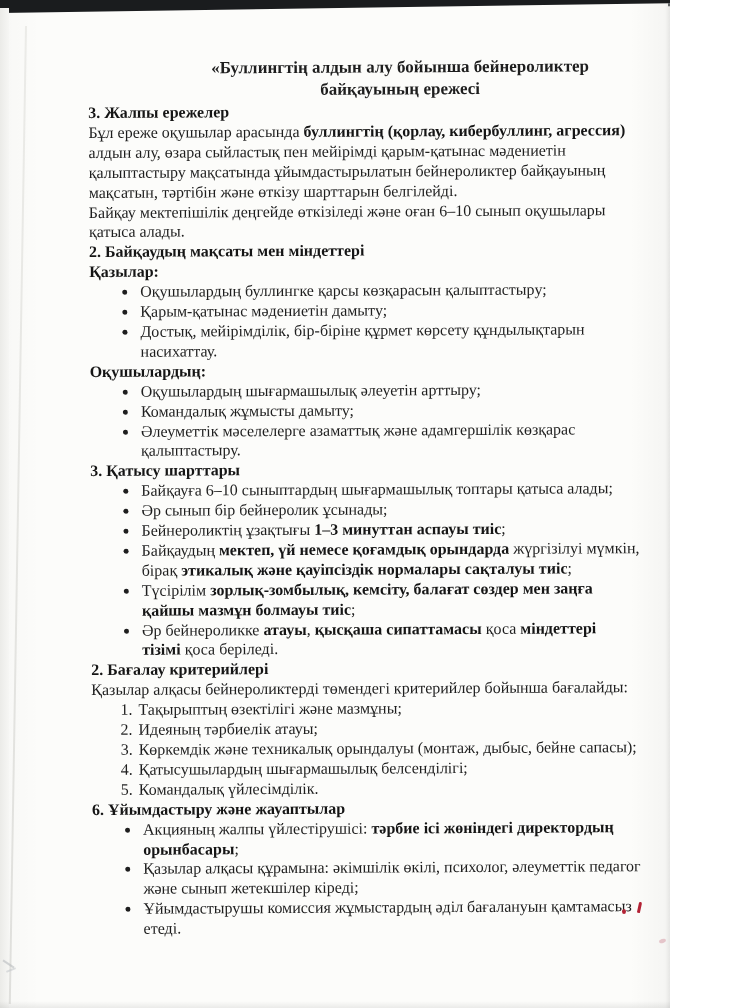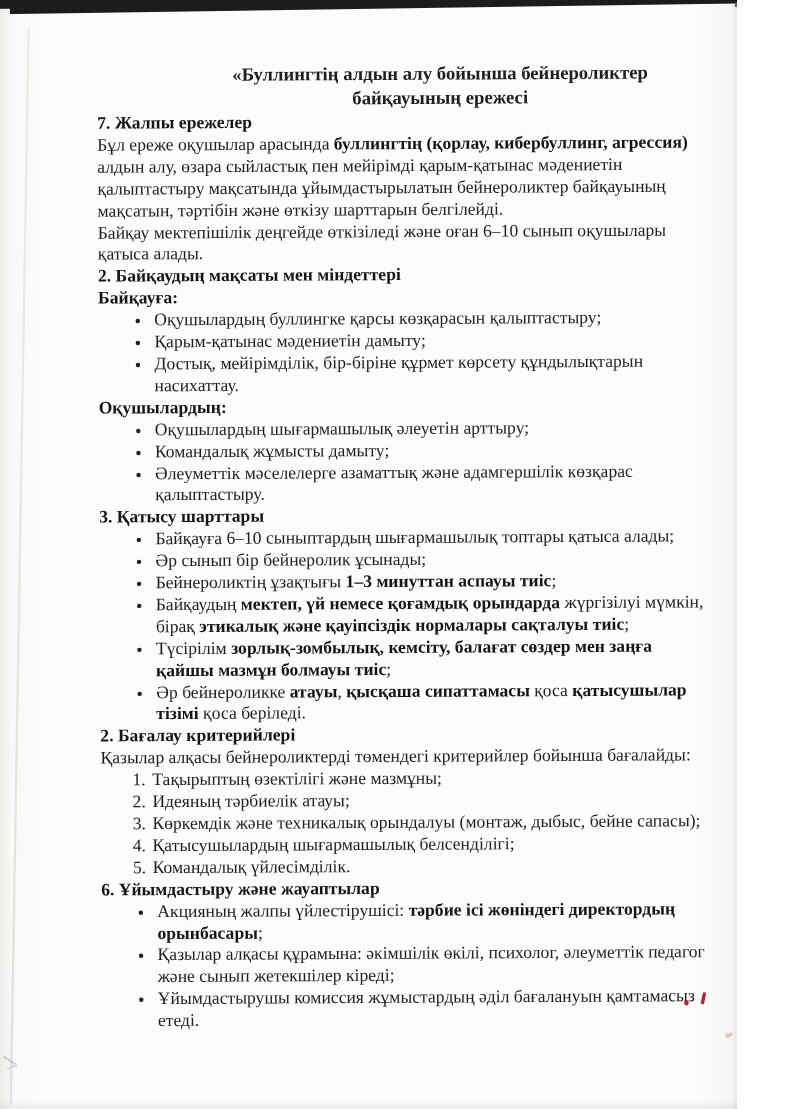--- a/index.html
+++ b/index.html
@@ -60,37 +60,37 @@
   <div class="corner-smudge"></div>
   <div class="corner-smudge2"></div>
 
   <div class="content">
     <div class="doc-title">
       <div class="ln">«Буллингтің алдын алу бойынша бейнероликтер</div>
       <div class="ln">байқауының ережесі</div>
     </div>
     <div>
         <div class="hd">
-          <div class="ln"><b>7. Жалпы ережелер</b></div>
+          <div class="ln"><b>3. Жалпы ережелер</b></div>
         </div>
         <div class="pg">
           <div class="ln"><span>Бұл ереже оқушылар арасында </span><b>буллингтің (қорлау, кибербуллинг, агрессия)</b></div>
           <div class="ln"><span>алдын алу, өзара сыйластық пен мейірімді қарым-қатынас мәдениетін</span></div>
           <div class="ln"><span>қалыптастыру мақсатында ұйымдастырылатын бейнероликтер байқауының</span></div>
           <div class="ln"><span>мақсатын, тәртібін және өткізу шарттарын белгілейді.</span></div>
         </div>
         <div class="pg">
           <div class="ln"><span>Байқау мектепішілік деңгейде өткізіледі және оған 6–10 сынып оқушылары</span></div>
           <div class="ln"><span>қатыса алады.</span></div>
         </div>
         <div class="hd">
           <div class="ln"><b>2. Байқаудың мақсаты мен міндеттері</b></div>
         </div>
         <div class="hd">
-          <div class="ln"><b>Байқауға:</b></div>
+          <div class="ln"><b>Қазылар:</b></div>
         </div>
         <ul class="bullet">
           <li>
             <div class="ln"><span>Оқушылардың буллингке қарсы көзқарасын қалыптастыру;</span></div>
           </li>
           <li>
             <div class="ln"><span>Қарым-қатынас мәдениетін дамыту;</span></div>
           </li>
           <li>
             <div class="ln"><span>Достық, мейірімділік, бір-біріне құрмет көрсету құндылықтарын</span></div>
@@ -127,21 +127,21 @@
           </li>
           <li>
             <div class="ln"><span>Байқаудың </span><b>мектеп, үй немесе қоғамдық орындарда</b><span> жүргізілуі мүмкін,</span></div>
             <div class="ln"><span>бірақ </span><b>этикалық және қауіпсіздік нормалары сақталуы тиіс</b><span>;</span></div>
           </li>
           <li>
             <div class="ln"><span>Түсірілім </span><b>зорлық-зомбылық, кемсіту, балағат сөздер мен заңға</b></div>
             <div class="ln"><b>қайшы мазмұн болмауы тиіс</b><span>;</span></div>
           </li>
           <li>
-            <div class="ln"><span>Әр бейнероликке </span><b>атауы</b><span>, </span><b>қысқаша сипаттамасы</b><span> қоса </span><b>қатысушылар</b></div>
+            <div class="ln"><span>Әр бейнероликке </span><b>атауы</b><span>, </span><b>қысқаша сипаттамасы</b><span> қоса </span><b>міндеттері</b></div>
             <div class="ln"><b>тізімі</b><span> қоса беріледі.</span></div>
           </li>
         </ul>
         <div class="hd">
           <div class="ln"><b>2. Бағалау критерийлері</b></div>
         </div>
         <div class="pg">
           <div class="ln"><span>Қазылар алқасы бейнероликтерді төмендегі критерийлер бойынша бағалайды:</span></div>
         </div>
         <ol class="numbered">

